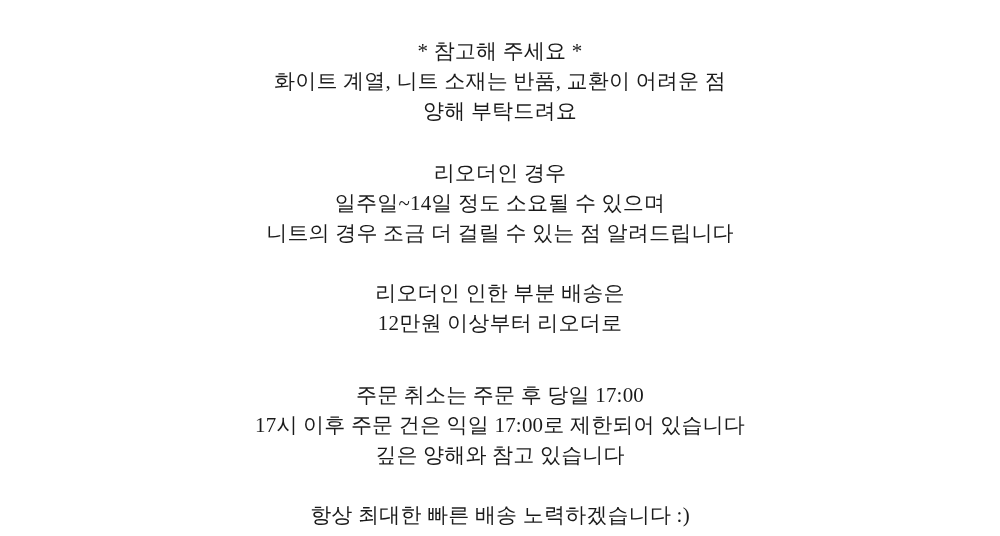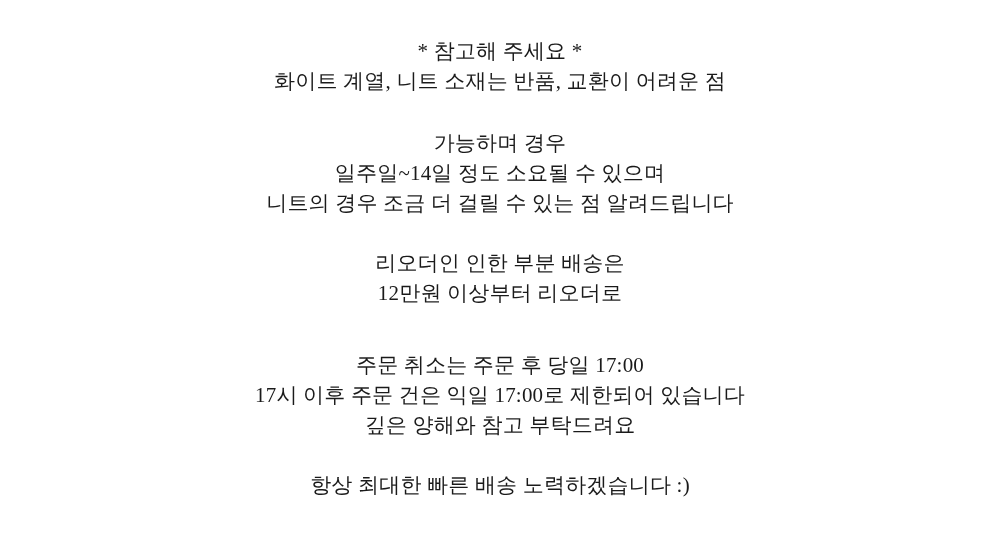--- a/index.html
+++ b/index.html
@@ -39,43 +39,44 @@
   .gap-xl { height: 30px; }
 </style>
 </head>
 <body>
 
 <div class="notice-page">
 
   <div class="block">
     <div class="line">* 참고해 주세요 *</div>
     <div class="line">화이트 계열, 니트 소재는 반품, 교환이 어려운 점</div>
+    <div class="line">양해 부탁드려요</div>
   </div>
 
   <div class="gap-md"></div>
 
   <div class="block">
-    <div class="line">가능하며 경우</div>
+    <div class="line">리오더인 경우</div>
     <div class="line">일주일~14일 정도 소요될 수 있으며</div>
     <div class="line">니트의 경우 조금 더 걸릴 수 있는 점 알려드립니다</div>
   </div>
 
   <div class="gap-sm"></div>
 
   <div class="block">
     <div class="line">리오더인 인한 부분 배송은</div>
     <div class="line">12만원 이상부터 리오더로</div>
   </div>
 
   <div class="gap-lg"></div>
 
   <div class="block">
     <div class="line">주문 취소는 주문 후 당일 17:00</div>
     <div class="line">17시 이후 주문 건은 익일 17:00로 제한되어 있습니다</div>
-    <div class="line">깊은 양해와 참고 부탁드려요</div>
+    <div class="line">깊은 양해와 참고 있습니다</div>
   </div>
 
   <div class="gap-xl"></div>
 
   <div class="block">
     <div class="line">항상 최대한 빠른 배송 노력하겠습니다 :)</div>
   </div>
 
 </div>
 

